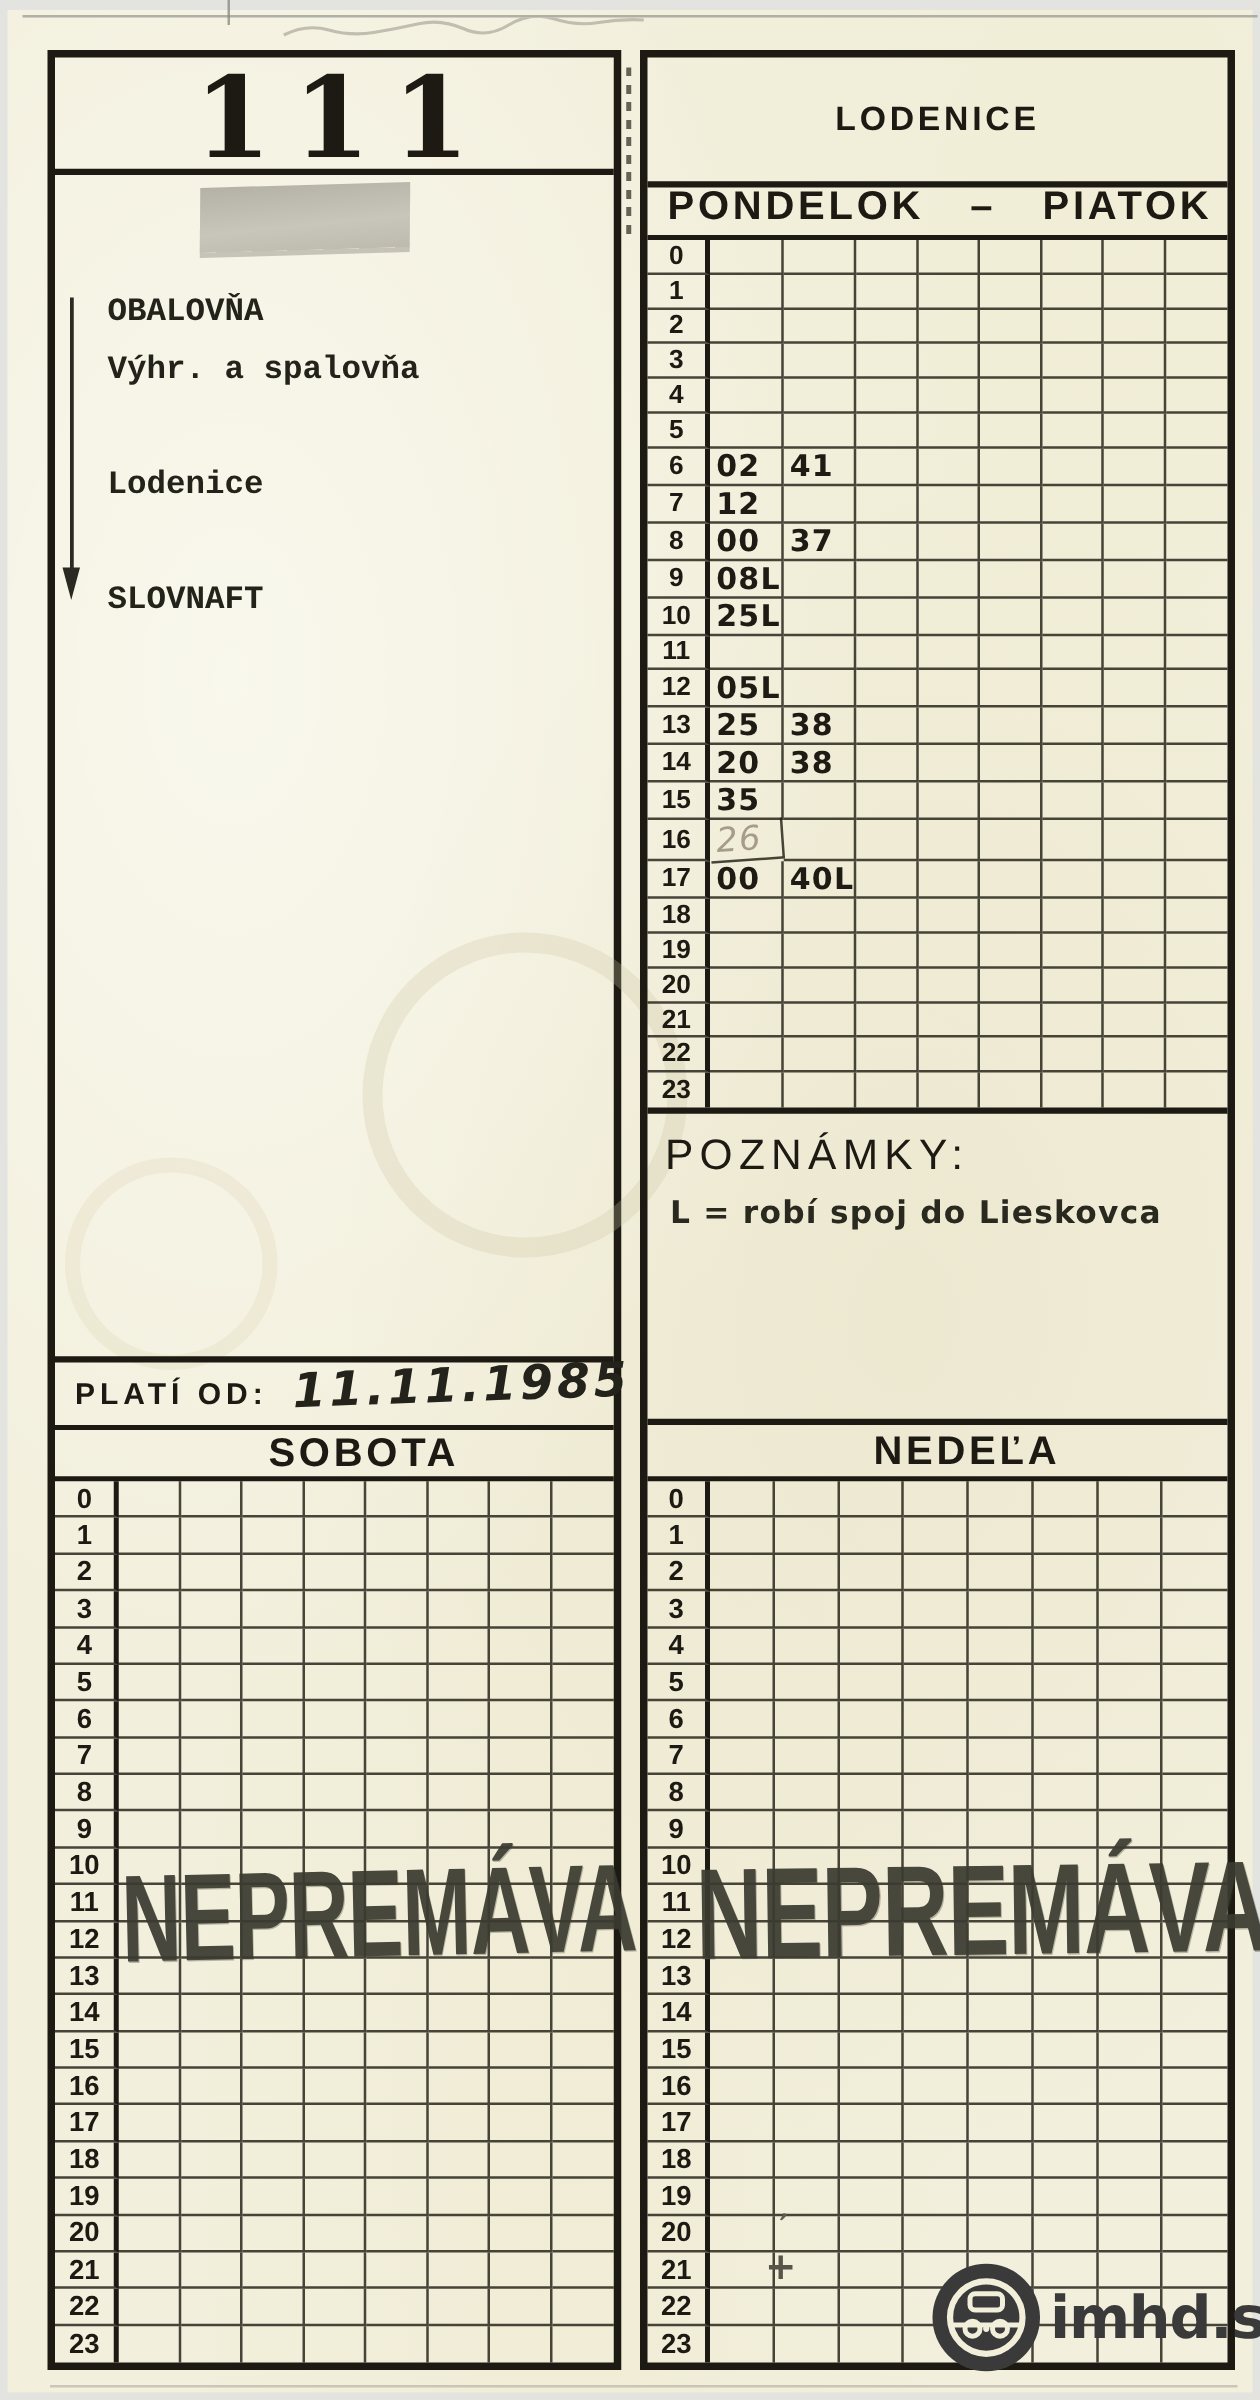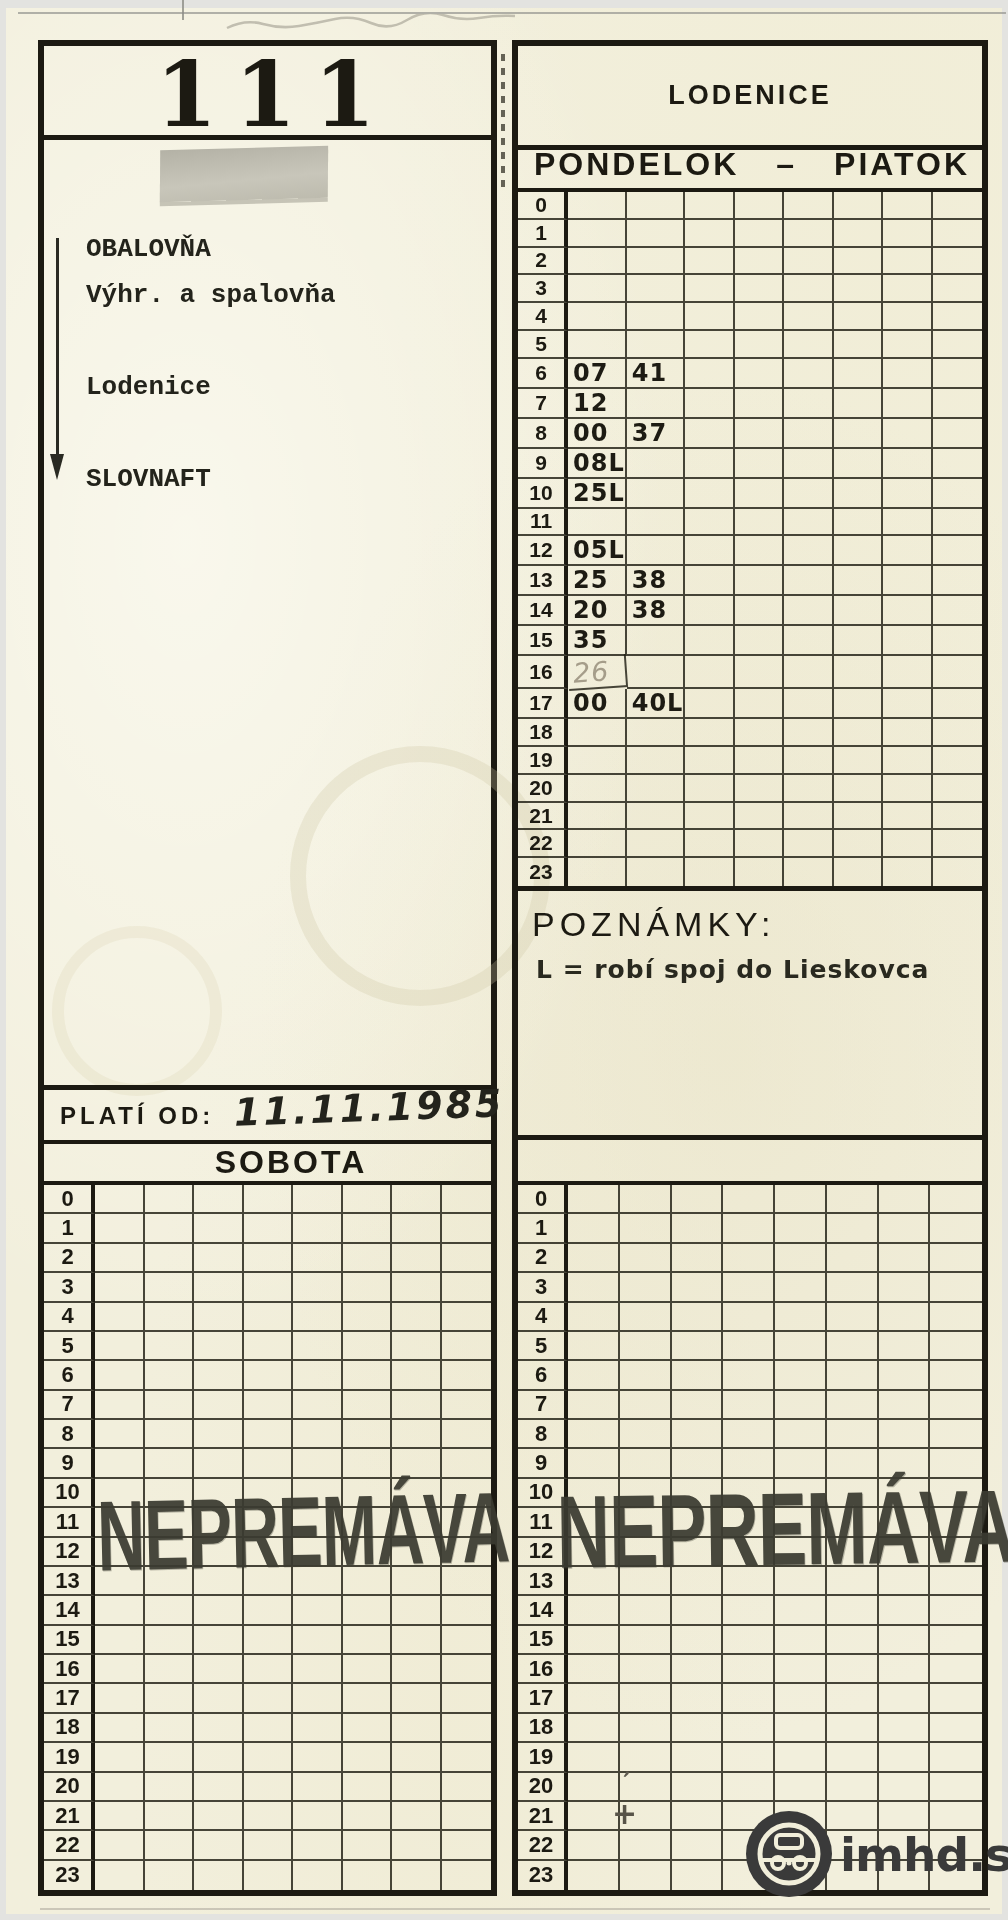--- a/index.html
+++ b/index.html
@@ -456,21 +456,21 @@
       <div class="hcell">5</div>
       <div class="cell"></div>
       <div class="cell"></div>
       <div class="cell"></div>
       <div class="cell"></div>
       <div class="cell"></div>
       <div class="cell"></div>
       <div class="cell"></div>
       <div class="cell lastcol"></div>
       <div class="hcell">6</div>
-      <div class="cell">07</div>
+      <div class="cell">02</div>
       <div class="cell">41</div>
       <div class="cell"></div>
       <div class="cell"></div>
       <div class="cell"></div>
       <div class="cell"></div>
       <div class="cell"></div>
       <div class="cell lastcol"></div>
       <div class="hcell">7</div>
       <div class="cell">12</div>
       <div class="cell"></div>
@@ -625,20 +625,21 @@
       <div class="cell lastrow"></div>
       <div class="cell lastcol lastrow"></div>
     </div>
 
   <div class="notes-box">
     <div class="notes-label">POZNÁMKY:</div>
     <div class="notes-text">L = robí spoj do Lieskovca</div>
   </div>
   <div class="hline" style="top:1089px;height:5px;"></div>
 
+  <div class="day-header ned-header">NEDEĽA</div>
 
   <div class="grid grid-weekend" id="sunday-grid">
       <div class="hcell">0</div>
       <div class="cell"></div>
       <div class="cell"></div>
       <div class="cell"></div>
       <div class="cell"></div>
       <div class="cell"></div>
       <div class="cell"></div>
       <div class="cell"></div>

